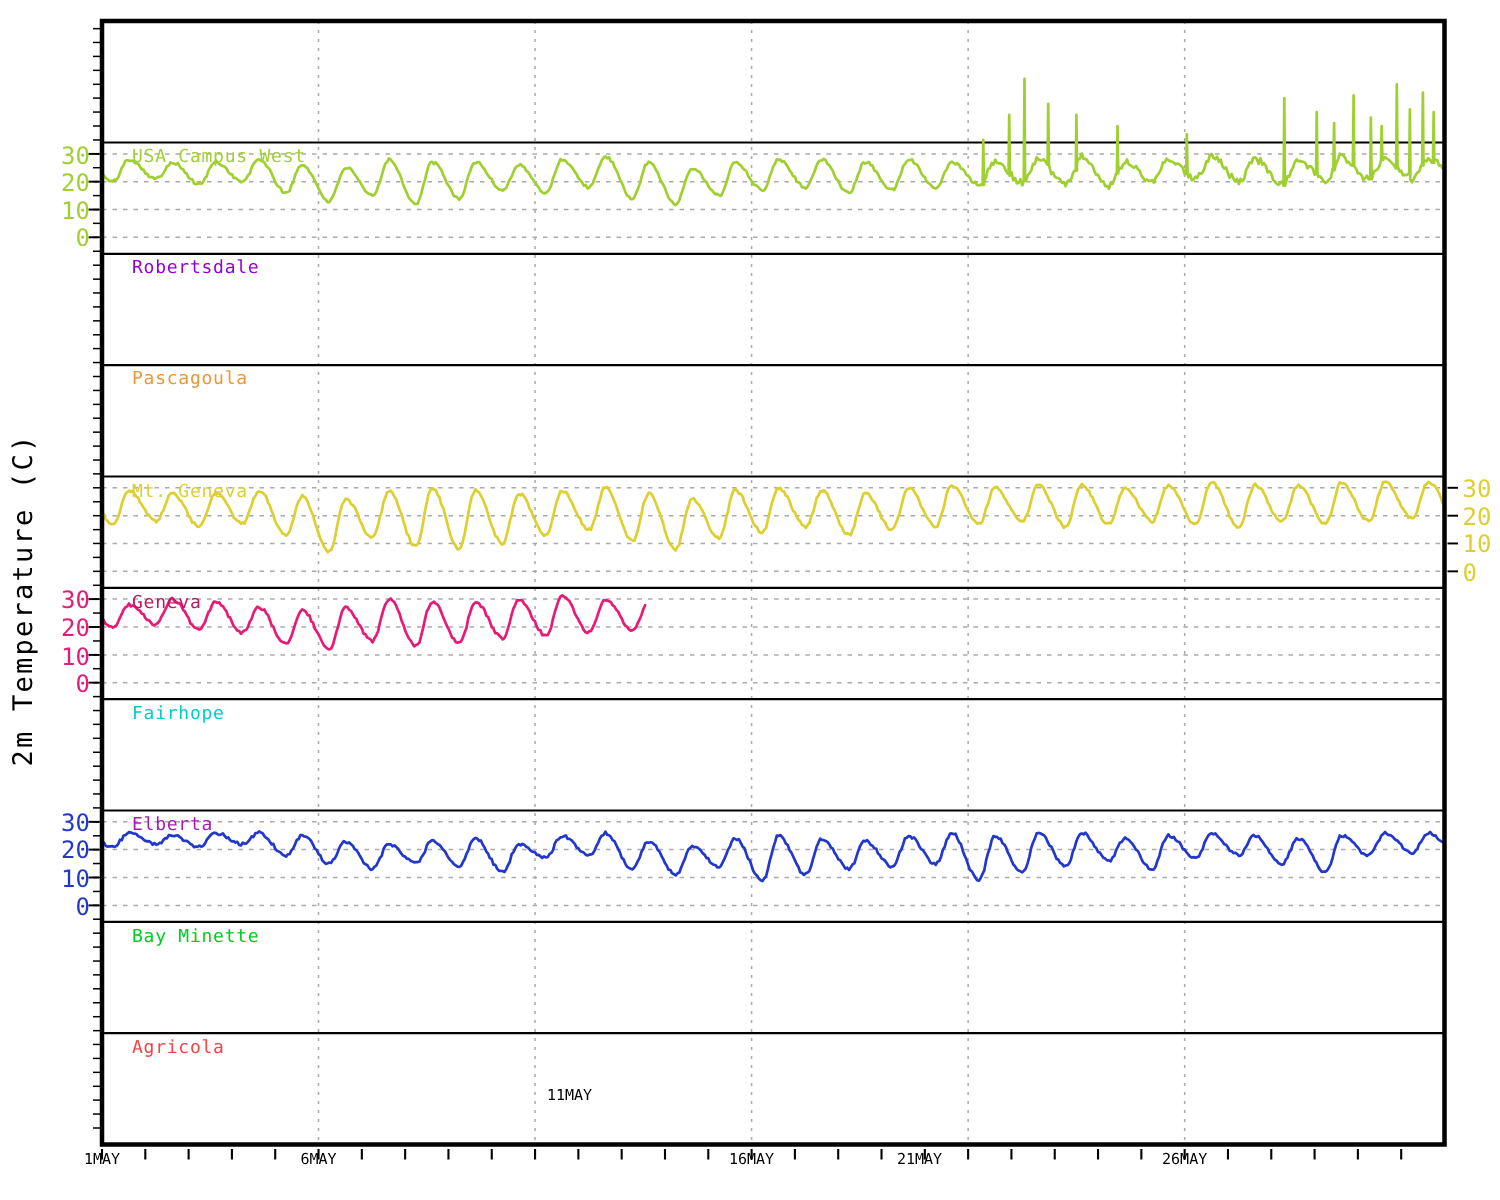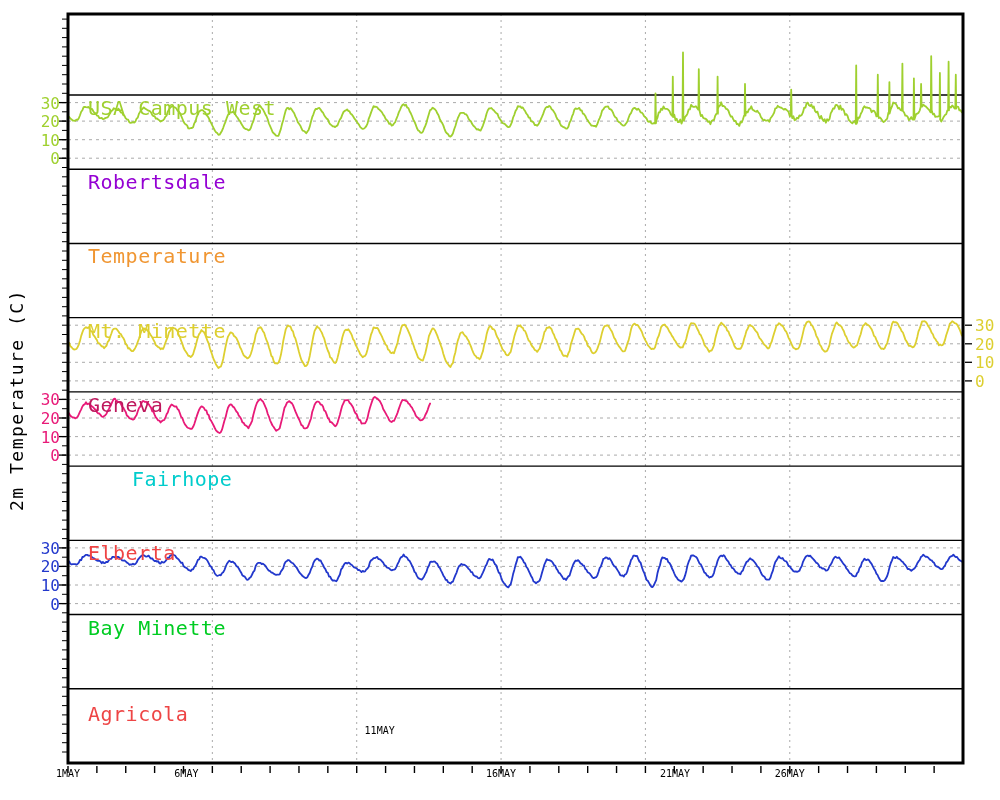--- a/index.html
+++ b/index.html
@@ -1,20 +1,20 @@
 <!DOCTYPE html>
 <html><head>
 <meta charset="utf-8">
 <style>
   html,body{margin:0;padding:0;background:#fff;}
   body{width:1000px;height:800px;font-family:"DejaVu Sans Mono","Liberation Mono",monospace;}
   .stage{position:relative;width:1000px;height:800px;overflow:hidden;background:#fff;}
   svg{position:absolute;left:0;top:0;}
   .lbl{position:absolute;line-height:1;white-space:pre;}
-  .station{font-size:20px;letter-spacing:.5px;}
+  .station{font-size:12px;letter-spacing:.5px;}
   .num{font-size:16px;}
   .xlab{font-size:10px;color:#000;}
   .ytitle{position:absolute;left:16px;top:400px;transform:translate(-50%,-50%) rotate(-90deg);
           font-size:18px;letter-spacing:1.5px;color:#000;white-space:nowrap;}
 </style>
 </head>
 <body>
 
 <div class="stage">
   <svg id="plot" width="1000" height="800">
@@ -182,40 +182,40 @@
       <rect x="68" y="14" width="895" height="749" fill="none" stroke="#000" stroke-width="3"></rect>
     </svg>
   <div class="ytitle">2m Temperature (C)</div>
   <div id="labels">
       <div class="lbl station" style="left: 88px; top: 98px; color: rgb(159, 208, 47);">USA Campus West</div>
       <div class="lbl num" style="left: 18px; top: 151.222px; width: 42px; text-align: right; color: rgb(159, 208, 47);">0</div>
       <div class="lbl num" style="left: 18px; top: 132.667px; width: 42px; text-align: right; color: rgb(159, 208, 47);">10</div>
       <div class="lbl num" style="left: 18px; top: 114.111px; width: 42px; text-align: right; color: rgb(159, 208, 47);">20</div>
       <div class="lbl num" style="left: 18px; top: 95.5556px; width: 42px; text-align: right; color: rgb(159, 208, 47);">30</div>
       <div class="lbl station" style="left: 88px; top: 172.222px; color: rgb(148, 0, 211);">Robertsdale</div>
-      <div class="lbl station" style="left: 88px; top: 246.444px; color: rgb(240, 150, 50);">Temperature</div>
-      <div class="lbl station" style="left: 88px; top: 320.667px; color: rgb(221, 207, 48);">Mt. Minette</div>
+      <div class="lbl station" style="left: 88px; top: 246.444px; color: rgb(240, 150, 50);">Pascagoula</div>
+      <div class="lbl station" style="left: 88px; top: 320.667px; color: rgb(221, 207, 48);">Mt. Geneva</div>
       <div class="lbl num" style="left: 975px; top: 373.889px; width: 40px; text-align: left; color: rgb(221, 207, 48);">0</div>
       <div class="lbl num" style="left: 975px; top: 355.333px; width: 40px; text-align: left; color: rgb(221, 207, 48);">10</div>
       <div class="lbl num" style="left: 975px; top: 336.778px; width: 40px; text-align: left; color: rgb(221, 207, 48);">20</div>
       <div class="lbl num" style="left: 975px; top: 318.222px; width: 40px; text-align: left; color: rgb(221, 207, 48);">30</div>
       <div class="lbl station" style="left: 88px; top: 394.889px; color: #be185d;">Geneva</div>
       <div class="lbl num" style="left: 18px; top: 448.111px; width: 42px; text-align: right; color: rgb(232, 26, 120);">0</div>
       <div class="lbl num" style="left: 18px; top: 429.556px; width: 42px; text-align: right; color: rgb(232, 26, 120);">10</div>
       <div class="lbl num" style="left: 18px; top: 411px; width: 42px; text-align: right; color: rgb(232, 26, 120);">20</div>
       <div class="lbl num" style="left: 18px; top: 392.444px; width: 42px; text-align: right; color: rgb(232, 26, 120);">30</div>
-      <div class="lbl station" style="left: 88px; top: 469.111px; color: rgb(0, 204, 204); margin-left: 44px;">Fairhope</div>
-      <div class="lbl station" style="left: 88px; top: 543.333px; color: #ef4444;">Elberta</div>
+      <div class="lbl station" style="left: 88px; top: 469.111px; color: rgb(0, 204, 204);">Fairhope</div>
+      <div class="lbl station" style="left: 88px; top: 543.333px; color: #a21caf;">Elberta</div>
       <div class="lbl num" style="left: 18px; top: 596.556px; width: 42px; text-align: right; color: rgb(34, 56, 204);">0</div>
       <div class="lbl num" style="left: 18px; top: 578px; width: 42px; text-align: right; color: rgb(34, 56, 204);">10</div>
       <div class="lbl num" style="left: 18px; top: 559.444px; width: 42px; text-align: right; color: rgb(34, 56, 204);">20</div>
       <div class="lbl num" style="left: 18px; top: 540.889px; width: 42px; text-align: right; color: rgb(34, 56, 204);">30</div>
       <div class="lbl station" style="left: 88px; top: 617.556px; color: rgb(0, 204, 34);">Bay Minette</div>
-      <div class="lbl station" style="left: 88px; top: 691.778px; color: rgb(238, 69, 69); margin-top: 12px;">Agricola</div>
+      <div class="lbl station" style="left: 88px; top: 691.778px; color: rgb(238, 69, 69);">Agricola</div>
       <div class="lbl xlab" style="left: 56px; top: 769px;">1MAY</div>
       <div class="lbl xlab" style="left: 56px; top: 784px; margin-top: 48px;">2016</div>
-      <div class="lbl xlab" style="left: 174.355px; top: 769px; width: 76px; ">6MAY</div>
+      <div class="lbl xlab" style="left: 174.355px; top: 769px; width: 76px; text-align: center;">6MAY</div>
       <div class="lbl xlab" style="left: 318.71px; top: 726px; width: 76px; text-align: right;">11MAY</div>
       <div class="lbl xlab" style="left: 463.065px; top: 769px; width: 76px; text-align: center;">16MAY</div>
-      <div class="lbl xlab" style="left: 637px; top: 769px; width: 76px; text-align: center;">21MAY</div>
+      <div class="lbl xlab" style="left: 575px; top: 769px; width: 76px; text-align: center;">21MAY</div>
       <div class="lbl xlab" style="left: 751.774px; top: 769px; width: 76px; text-align: center;">26MAY</div>
     </div>
 </div>
 
 </body></html>

